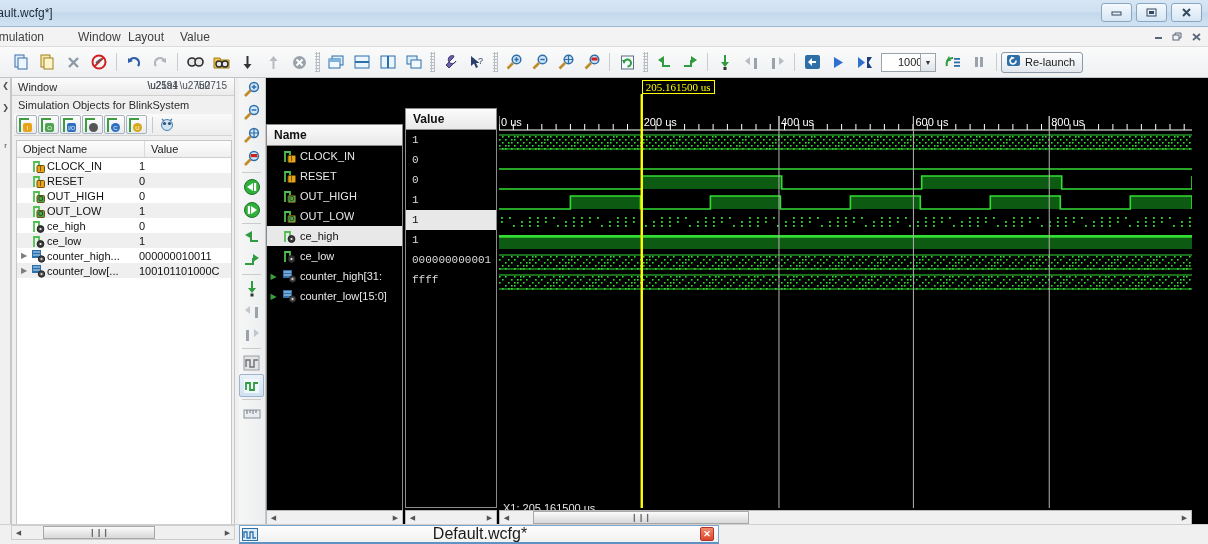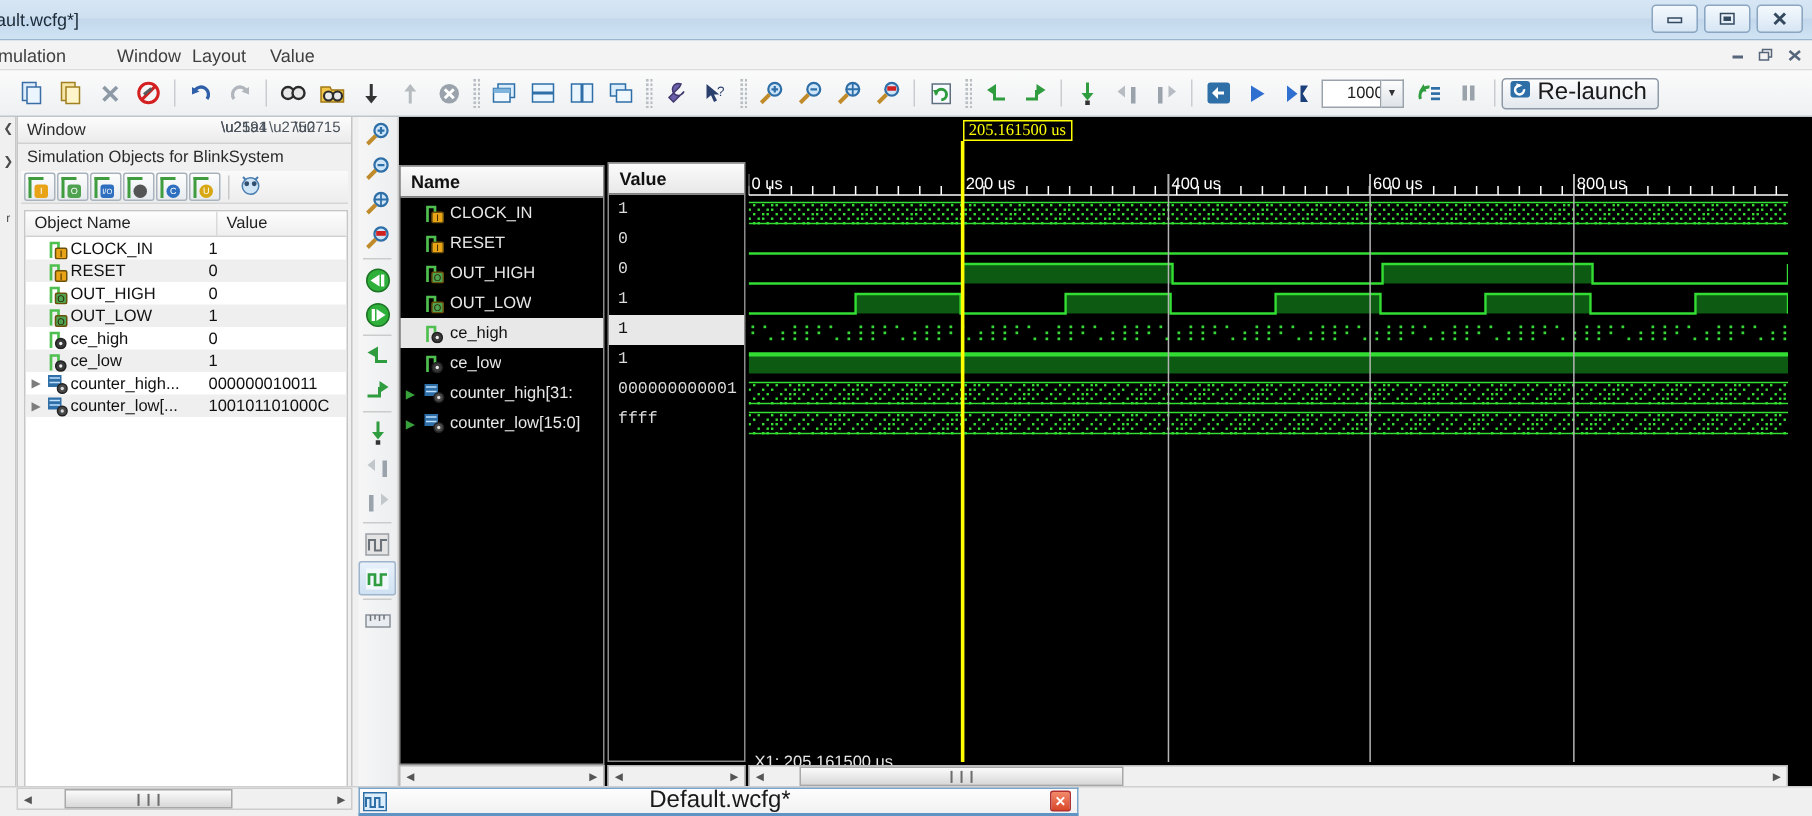--- a/index.html
+++ b/index.html
@@ -59,21 +59,21 @@
   .spin{
     width:40px;height:19px;border:1px solid #9aa3ac;background:#fff;
     font-size:11px; line-height:17px; padding-left:16px; color:#222; overflow:hidden; white-space:nowrap;
   }
   .spin-btn{ width:15px;height:19px;border:1px solid #9aa3ac;border-left:0;
     background:linear-gradient(180deg,#fdfdfd,#dfe3e8);
     display:flex;align-items:center;justify-content:center;font-size:7px;color:#333;}
   .relaunch{
     height:21px;border:1px solid #8d99a6;border-radius:3px;
     background:linear-gradient(180deg,#fdfdfd,#e3e8ee);
-    display:flex;align-items:center;gap:4px;padding:0 7px 0 4px; font-size:16px;color:#1a1a1a;
+    display:flex;align-items:center;gap:4px;padding:0 7px 0 4px; font-size:11px;color:#1a1a1a;
   }
 
   
   .vsliver{
     position:absolute; left:0; top:78px; width:11px; height:452px;
     background:#f0f0f0; border-right:1px solid #c8c8c8;
   }
   .vsliver .vt{ position:absolute; left:0; width:11px; text-align:center;
      font-size:8px; color:#4b4b4b; }
 
@@ -136,21 +136,21 @@
     border-right:1px solid #c8c8c8;
   }
   .wvtb .it{ width:25px;height:23px;display:flex;align-items:center;justify-content:center; }
   .wvtb .sep{ width:19px;height:1px;background:#cbcbcb;margin:2px 3px; }
   .wvtb .sel{ border:1px solid #9db4cb; background:linear-gradient(180deg,#e8f1fa,#cfe2f3); border-radius:2px;}
 
   
   .wave{
     position:absolute;left:266px;top:78px;width:942px;height:452px; background:#000;
   }
-  .wcol-name{ position:absolute;left:0;top:32px;width:137px;height:400px;
+  .wcol-name{ position:absolute;left:0;top:46px;width:137px;height:400px;
      background:#000;border:1px solid #8b8b8b; }
   .wcol-val{ position:absolute;left:139px;top:30px;width:92px;height:400px;
      background:#000;border:1px solid #8b8b8b; }
   .colhdr{ height:21px;background:linear-gradient(180deg,#fbfbfb,#e8e8e8);
      border-bottom:1px solid #8b8b8b; font-size:12px; font-weight:bold; color:#111;
      padding:3px 0 0 7px;}
   .wrow{ height:20px; display:flex; align-items:center; }
   .wrow.sel{ background:#e8e8e8; }
   .wrow .ex{ width:13px;text-align:center;font-size:8px;color:#39a13b; }
   .wrow .ic{ width:20px;display:flex;justify-content:center; }

